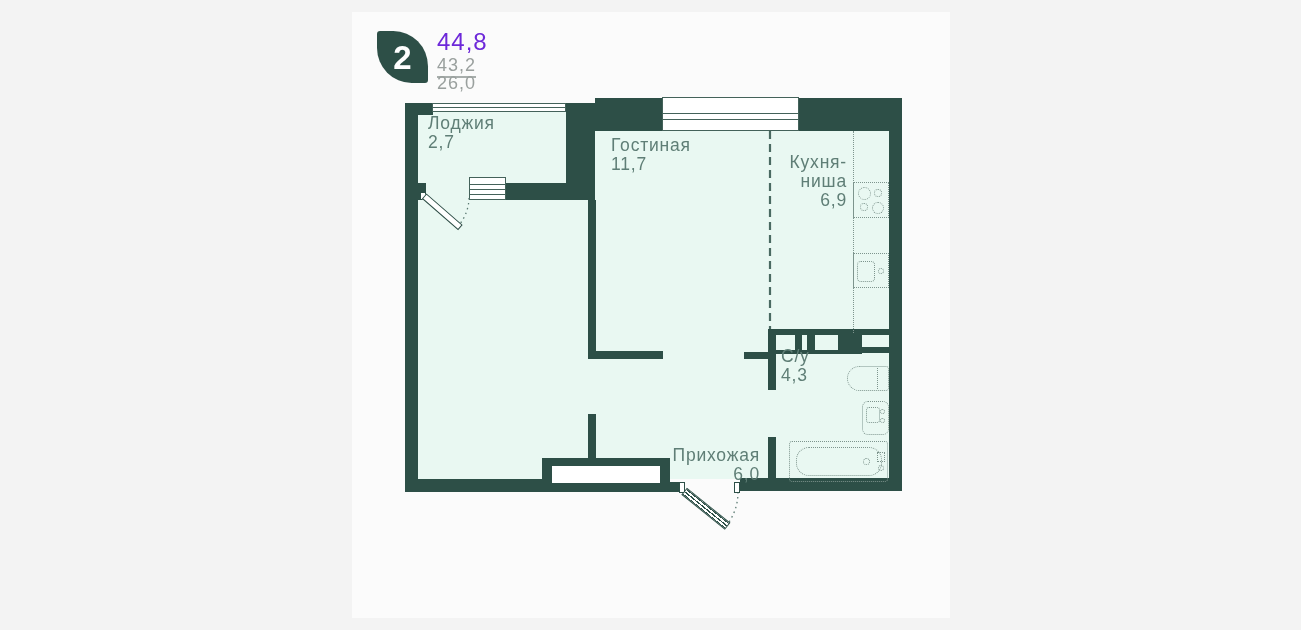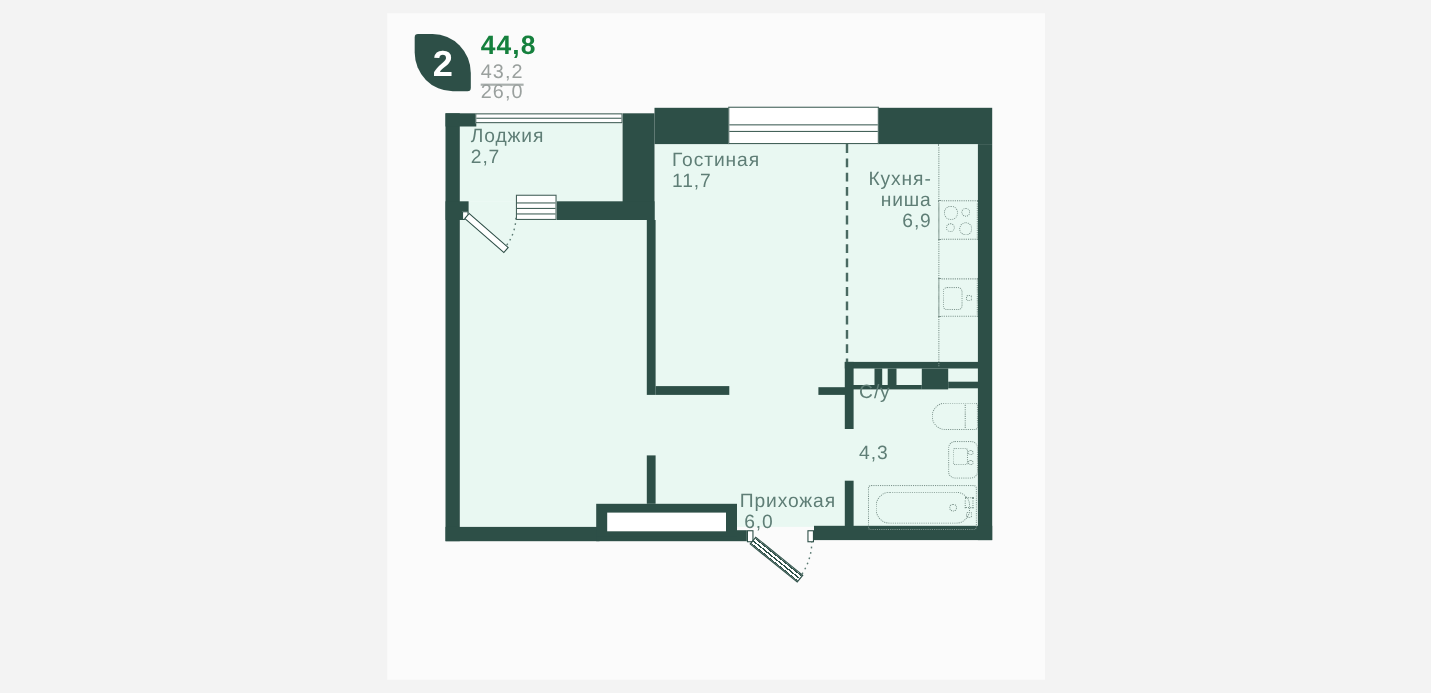--- a/index.html
+++ b/index.html
@@ -4,21 +4,21 @@
 <style>
   html,body{margin:0;padding:0;}
   .page{position:relative;width:1301px;height:630px;background:#f3f3f3;overflow:hidden;
         font-family:"Liberation Sans",sans-serif;}
   .panel{position:absolute;left:352px;top:12px;width:598px;height:606px;background:#fbfbfb;}
 
   
   .leaf{position:absolute;left:377px;top:31px;width:51px;height:52px;background:#2d4f47;
         border-radius:3px 68% 3px 68%;display:flex;align-items:center;justify-content:center;}
   .leaf span{color:#ffffff;font-size:33px;font-weight:700;line-height:1;}
-  .area-total{position:absolute;left:437px;top:28px;font-size:24px;font-weight:700;color:#15803d;letter-spacing:1px;}
+  .area-total{position:absolute;left:437px;top:28px;font-size:24px;font-weight:400;color:#6d28d9;letter-spacing:1px;}
   .area-sec{position:absolute;left:437px;top:55px;font-size:18px;color:#9aa09e;letter-spacing:1px;
             border-bottom:2px solid #a8aeac;padding-bottom:0px;}
   .area-ter{position:absolute;left:437px;top:73px;font-size:18px;color:#9aa09e;letter-spacing:1px;}
 
   
   .room{position:absolute;background:#e9f8f2;}
   .wall{position:absolute;background:#2d4f47;}
   .win{position:absolute;background:#ffffff;border:1px solid #44625a;box-sizing:border-box;}
   .winline{position:absolute;background:#44625a;height:1px;}
   .whitebox{position:absolute;background:#ffffff;}
@@ -134,19 +134,19 @@
     <span style="display:block;">Гостиная</span>
     <span style="display:block;">11,7</span>
   </div>
   <div class="label r" style="left:747px;top:153px;width:100px;">
     <span style="display:block;">Кухня-</span>
     <span style="display:block;">ниша</span>
     <span style="display:block;">6,9</span>
   </div>
   <div class="label" style="left:781px;top:347px;">
     <span style="display:block;">С/у</span>
-    <span style="display:block;margin-top:36px;">4,3</span>
+    <span style="display:block;">4,3</span>
   </div>
   <div class="label r" style="left:620px;top:446px;width:140px;">
     <span style="display:block;">Прихожая</span>
-    <span style="display:block;text-align:center;">6,0</span>
+    <span style="display:block;">6,0</span>
   </div>
 </div>
 
 </body></html>

